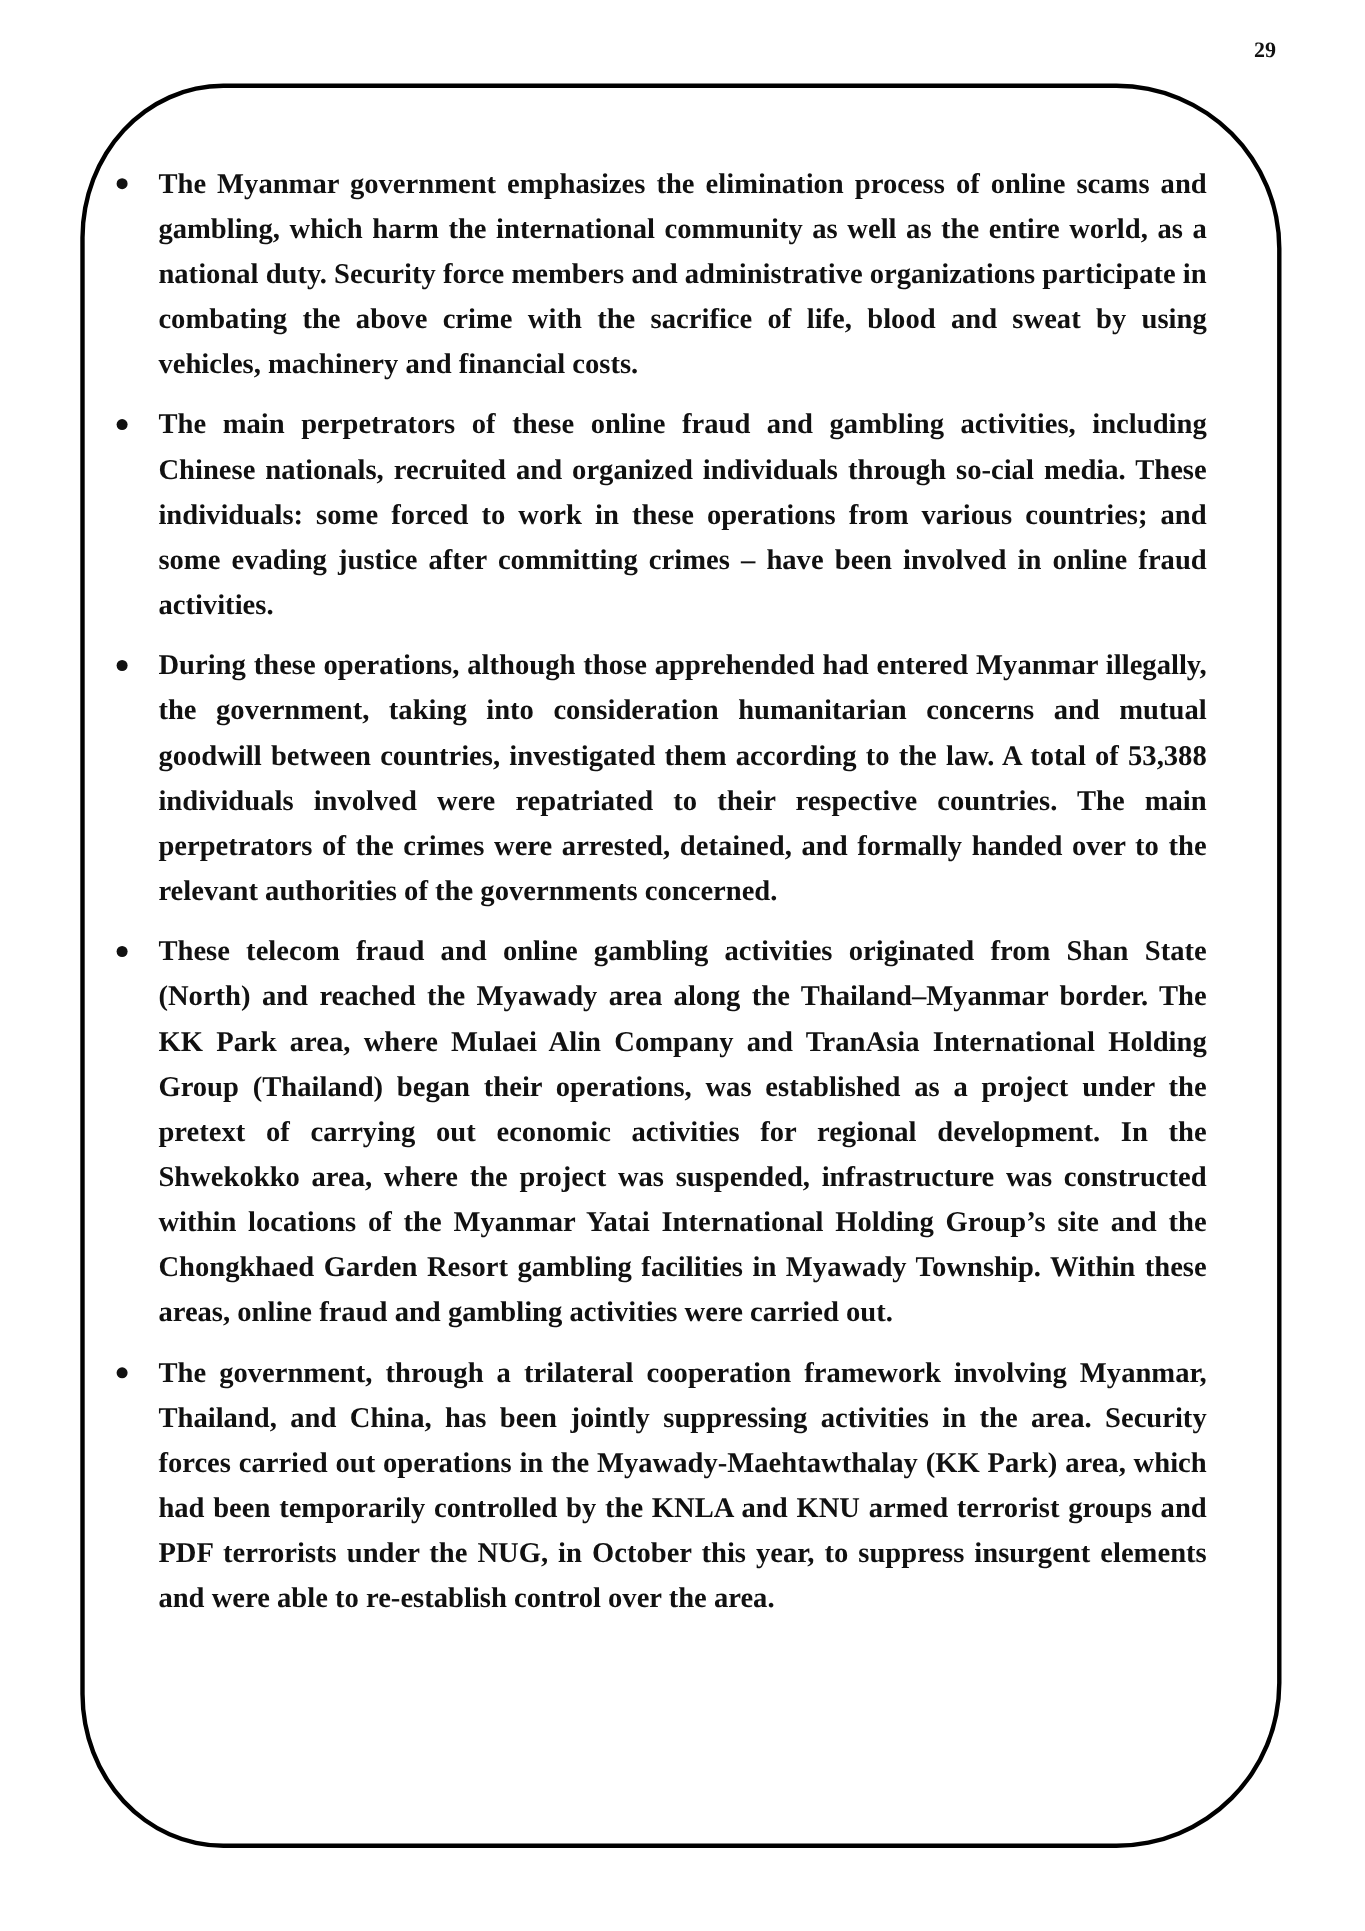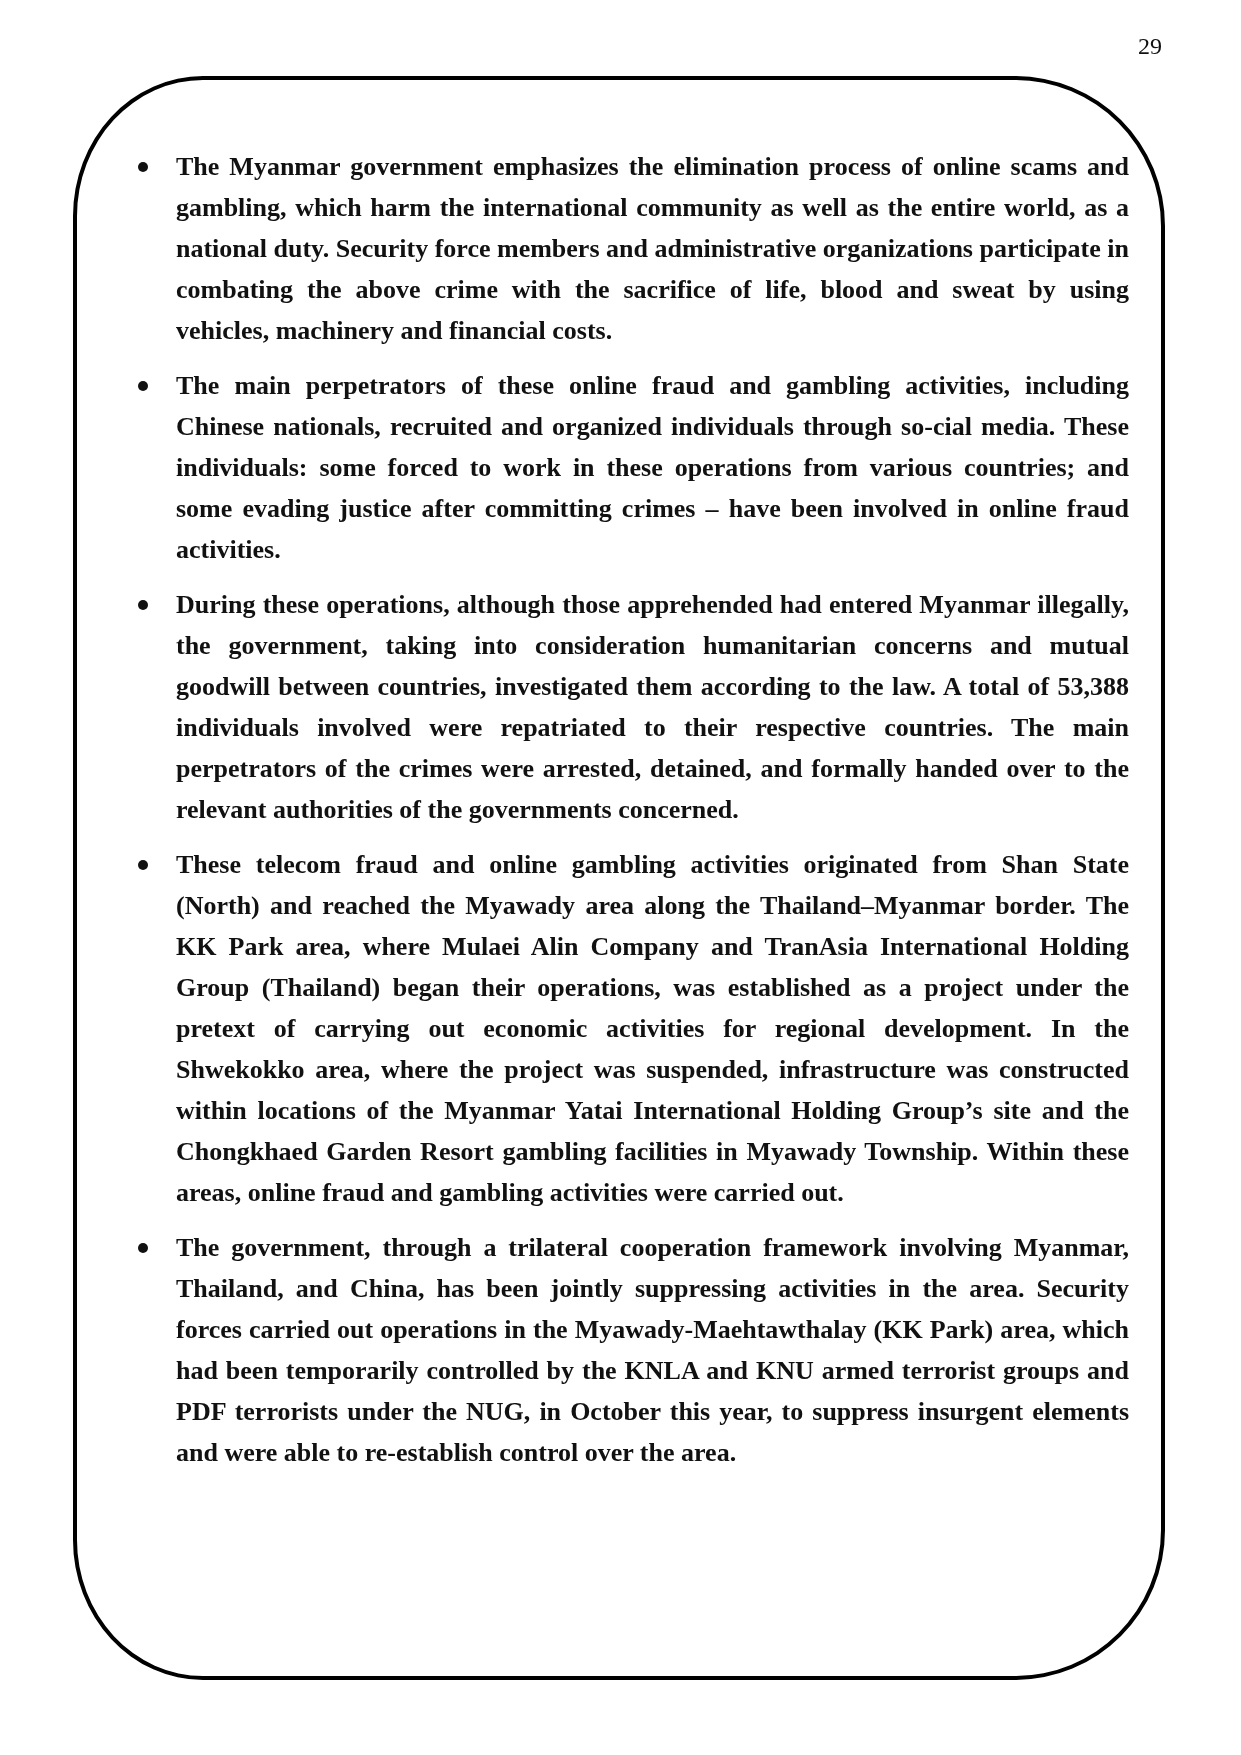--- a/index.html
+++ b/index.html
@@ -14,37 +14,37 @@
       overflow: hidden;
       font-family: "Liberation Serif", "DejaVu Serif", serif;
       color: #111111;
     }
     .page-number {
       position: absolute;
       top: 34px;
       left: 1130px;
       width: 40px;
       text-align: center;
-      font-weight: normal;
-      font-size: 24px;
+      font-weight: bold;
+      font-size: 20px;
       line-height: 24px;
     }
     .frame {
       position: absolute;
       left: 73px;
       top: 76px;
       width: 1084px;
       height: 1596px;
       border: 4px solid #000000;
       border-radius: 130px 150px 150px 130px / 140px 150px 150px 140px;
       box-sizing: content-box;
     }
     .content {
       position: absolute;
-      left: 136px;
+      left: 104px;
       top: 146px;
       width: 993px;
     }
     ul.bullets {
       list-style: none;
       margin: 0;
       padding: 0;
     }
     ul.bullets li {
       position: relative;

